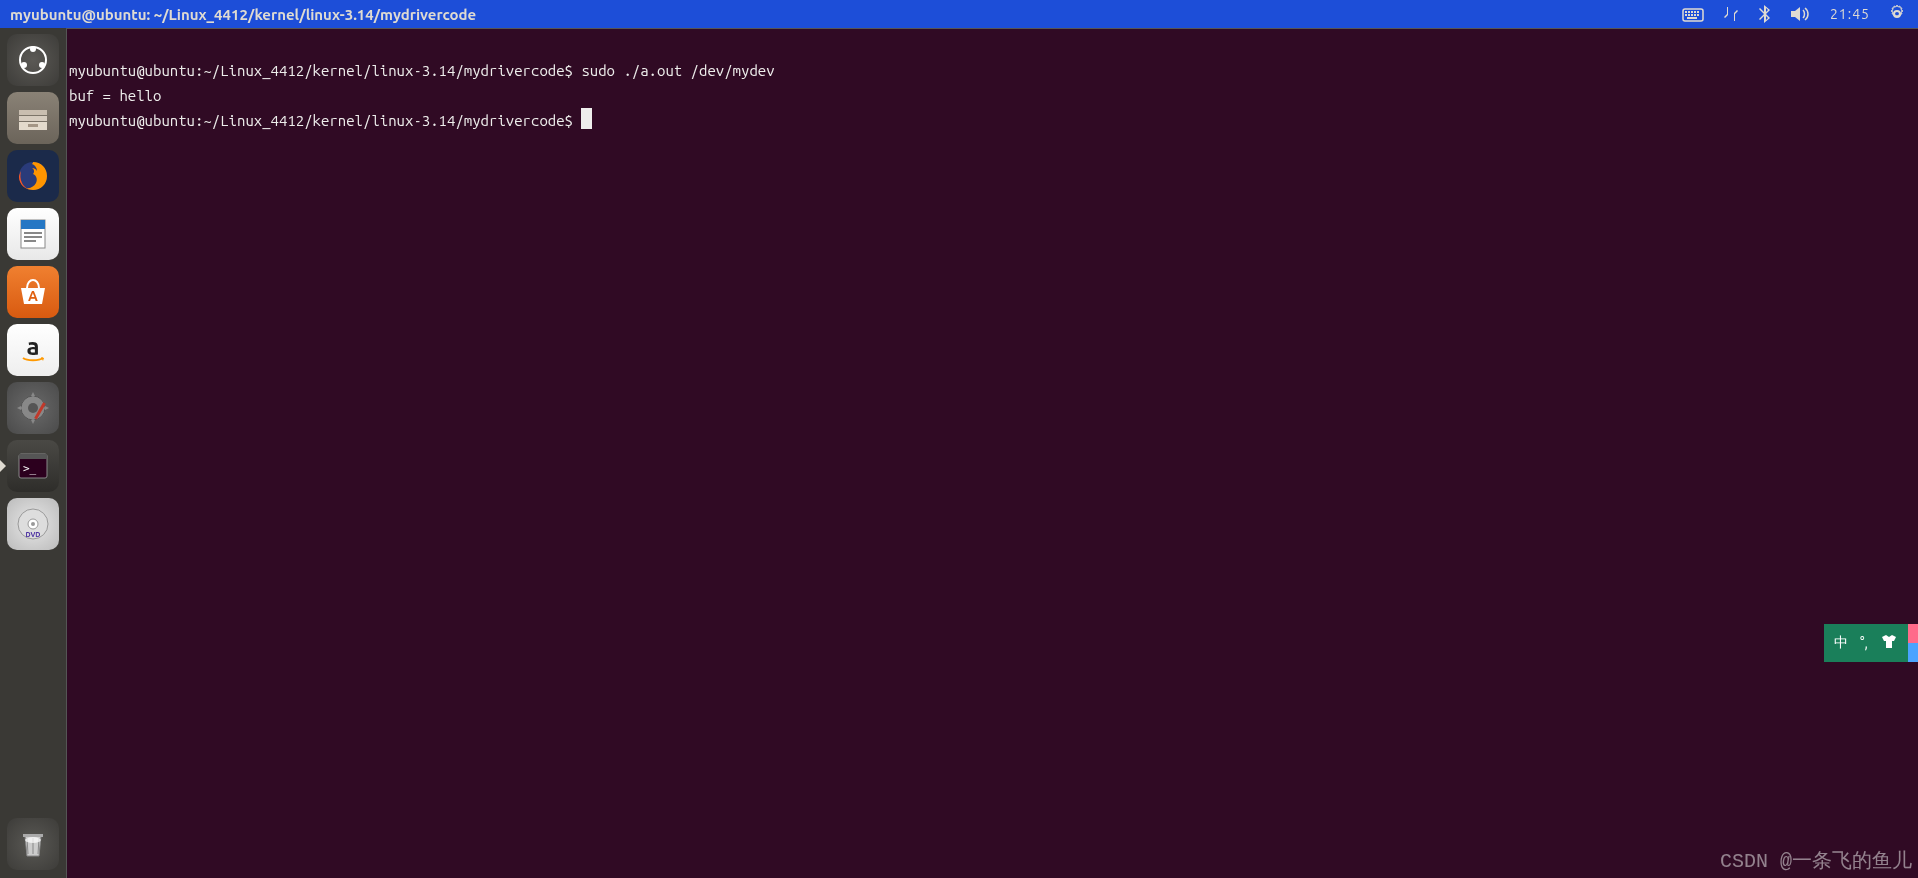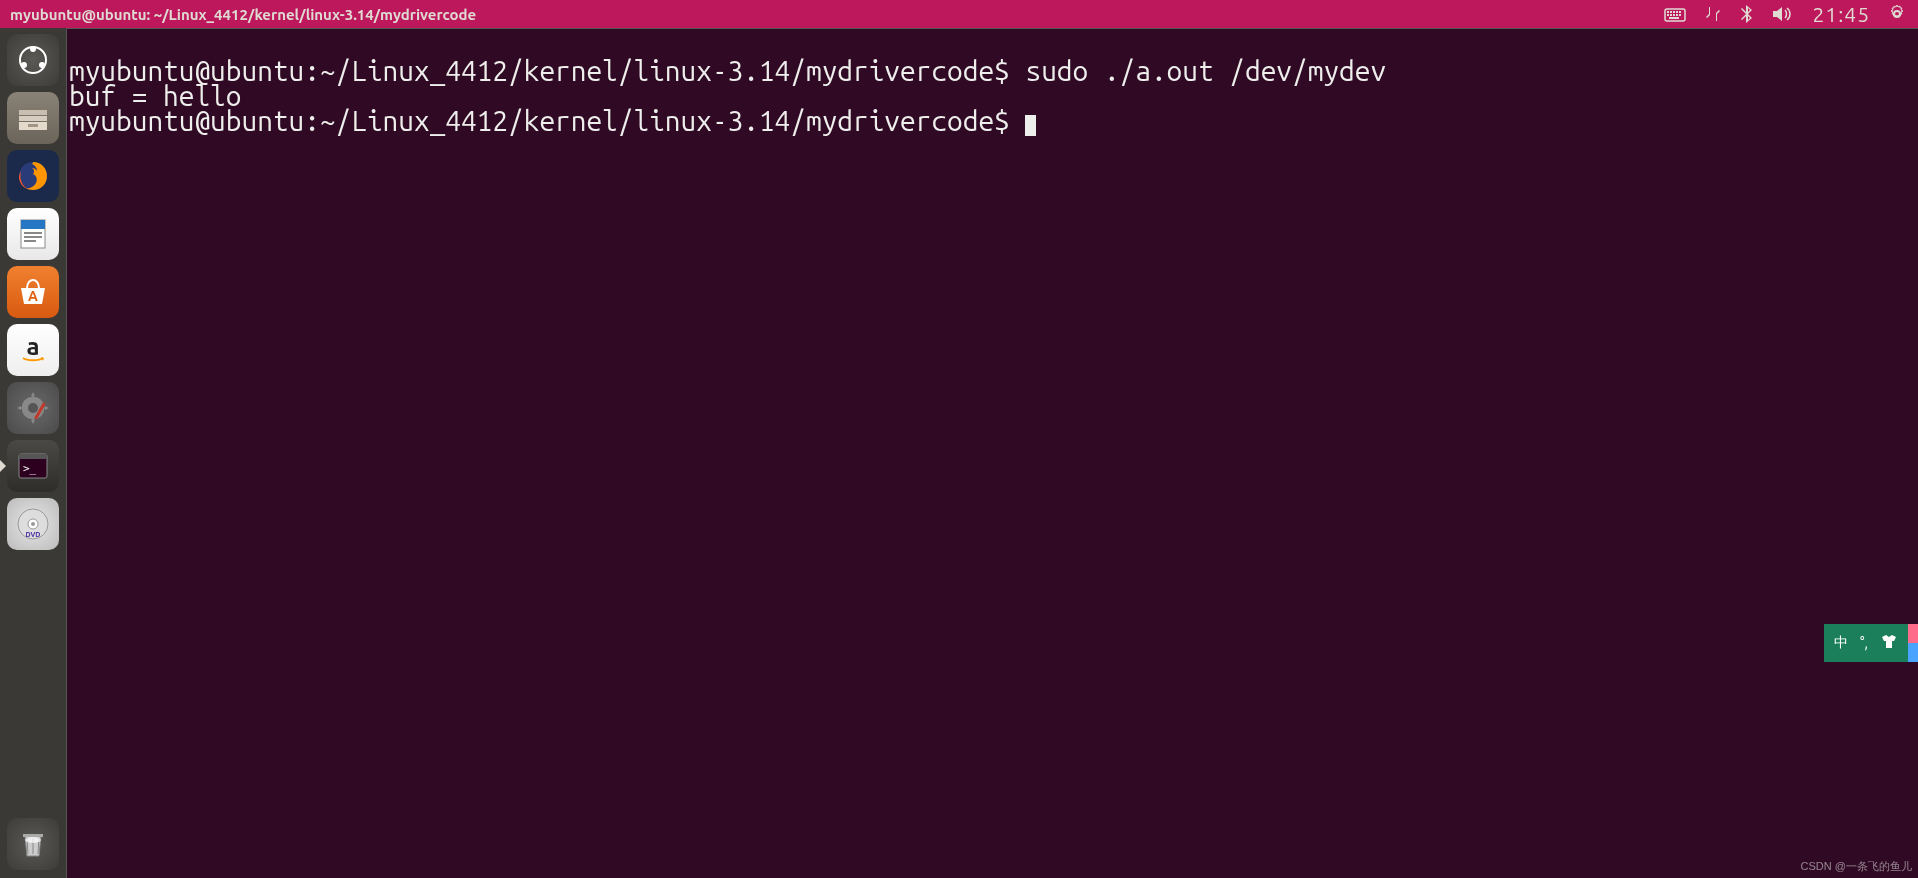--- a/index.html
+++ b/index.html
@@ -8,38 +8,38 @@
     height: 878px;
     font-family: "Ubuntu", "DejaVu Sans", sans-serif;
     background: #300a24;
     overflow: hidden;
     position: relative;
   }
 
   
   .menubar {
     height: 28px;
-    background: #be185d;
+    background: #1d4ed8;
     display: flex;
     align-items: center;
     color: #dfdbd2;
     font-size: 15px;
     font-weight: bold;
     padding-left: 10px;
   }
   .menubar .title { flex: 1; }
   .menubar .tray {
     display: flex;
     align-items: center;
     gap: 18px;
     padding-right: 12px;
     font-weight: normal;
   }
   .menubar .tray .icon { display:flex; align-items:center; }
-  .menubar .tray .clock { font-size: 21px; letter-spacing: 1px; }
+  .menubar .tray .clock { font-size: 14px; letter-spacing: 1px; }
 
   
   .launcher {
     position: absolute;
     left: 0;
     top: 28px;
     width: 66px;
     height: calc(100% - 28px);
     background: #3a3935;
     display: flex;
@@ -76,21 +76,21 @@
     position: absolute;
     left: 66px;
     top: 28px;
     right: 0;
     bottom: 0;
     background: #300a24;
     border-top: 1px solid #555;
     border-left: 1px solid #555;
     padding: 4px 2px;
     font-family: "Ubuntu Mono", "DejaVu Sans Mono", monospace;
-    font-size: 28px;
+    font-size: 15px;
     line-height: 25px;
     color: #eeeeec;
     white-space: pre;
   }
   .terminal .prompt { color: #eeeeec; }
   .cursor {
     display: inline-block;
     width: 11px;
     height: 21px;
     background: #eeeeec;
@@ -121,22 +121,22 @@
     flex-direction: column;
   }
   .ime-side div { flex: 1; }
 
   
   .watermark {
     position: absolute;
     right: 6px;
     bottom: 4px;
     color: rgba(230,230,230,0.55);
-    font-size: 11px;
-    font-family: Liberation Sans, sans-serif;
+    font-size: 20px;
+    font-family: Liberation Mono, monospace;
   }
 
   
   .launch-item svg { width: 40px; height: 40px; }
   .menubar svg { fill: #dfdbd2; }
 </style>
 </head>
 <body>
 
 <div class="menubar">

